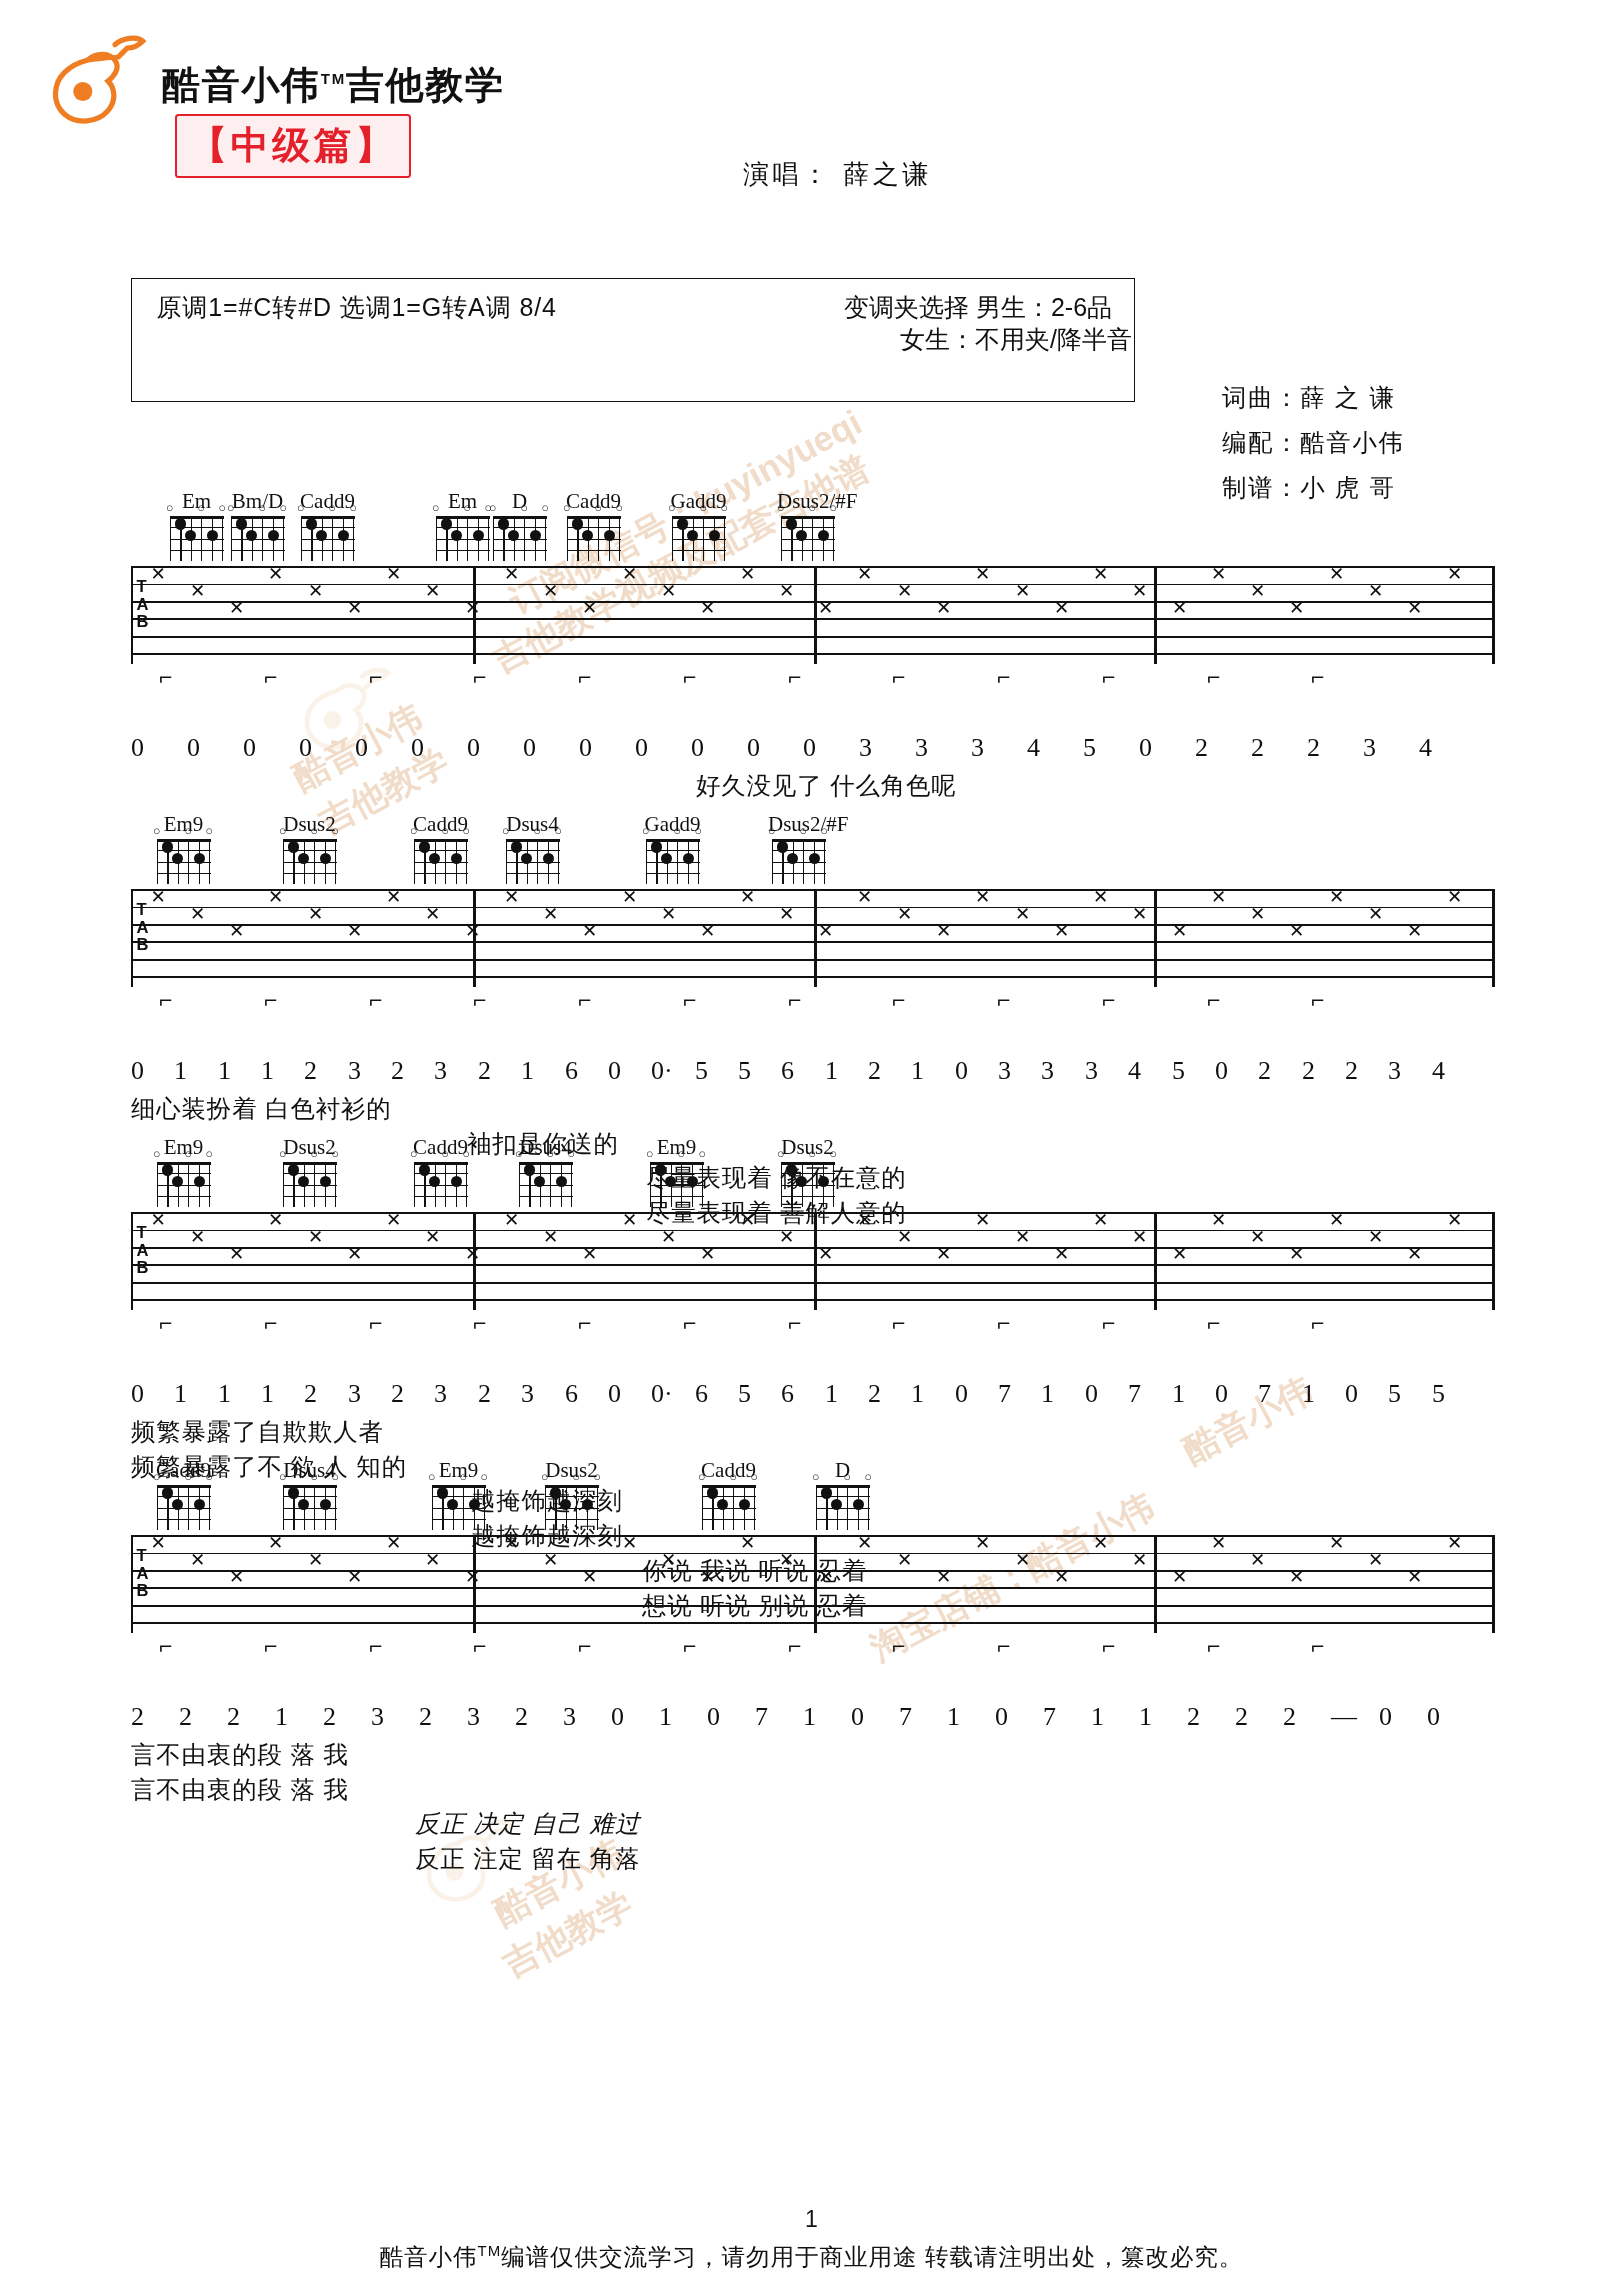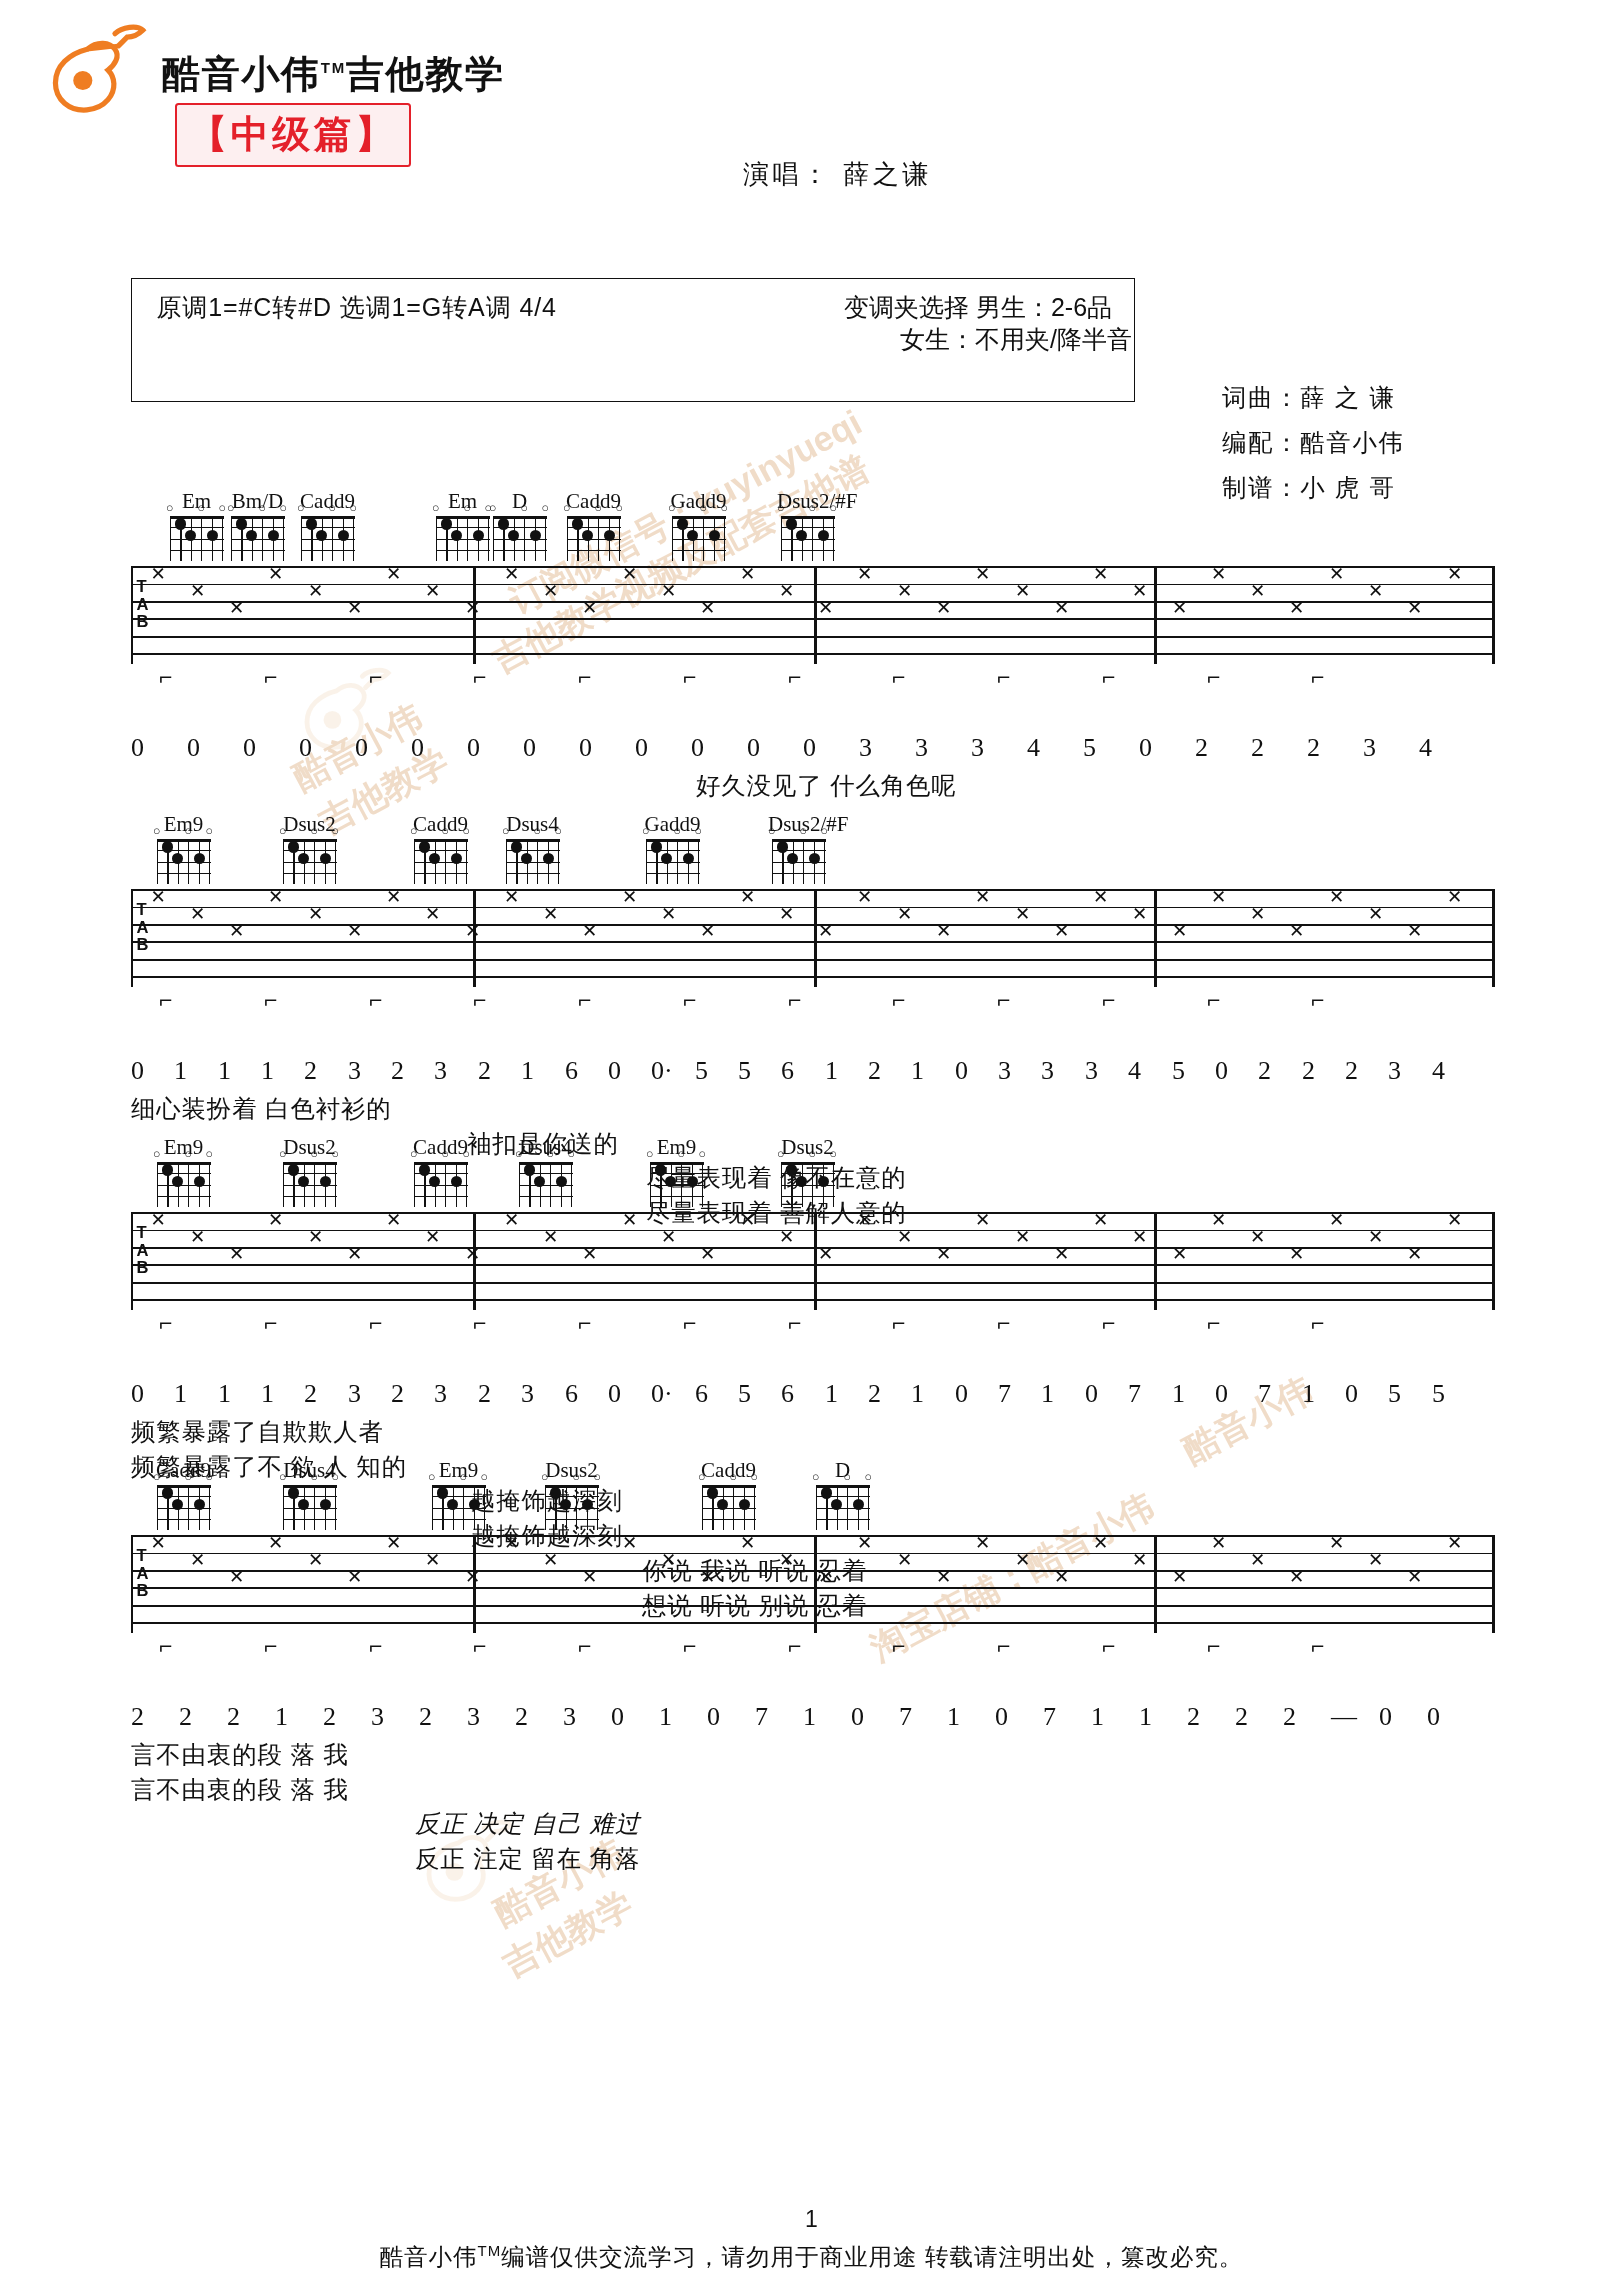--- a/index.html
+++ b/index.html
@@ -3,21 +3,21 @@
 <meta charset="utf-8">
 <style>
   html,body{margin:0;padding:0;}
   body{
     width:1623px;height:2295px;background:#ffffff;
     font-family:"Liberation Sans","DejaVu Sans",sans-serif;
     color:#111;position:relative;overflow:hidden;
   }
   
   .header{position:absolute;left:0;top:0;width:1623px;height:262px;}
-  .logo-wrap{position:absolute;left:35px;top:16px;width:611px;height:131px;}
+  .logo-wrap{position:absolute;left:35px;top:27px;width:611px;height:131px;}
   .guitar-icon{position:absolute;left:0;top:7px;width:113px;height:96px;}
   .brand-line{position:absolute;left:127px;top:33px;font-size:38px;font-weight:bold;letter-spacing:1.7px;color:#111;white-space:nowrap;}
   .brand-tm{font-size:15px;vertical-align:super;}
   .level-box{position:absolute;left:140px;top:87px;border:2.6px solid #e4202a;background:#fdeff0;padding:4.4px 12.2px;border-radius:3.5px;}
   .level-text{font-size:38px;font-weight:bold;color:#e4202a;letter-spacing:3.5px;white-space:nowrap;}
   .song-title{position:absolute;left:637px;top:26px;width:367px;text-align:center;font-family:"DejaVu Serif","Liberation Serif",serif;font-size:68px;font-weight:bold;letter-spacing:52px;color:#111;}
   .singer{position:absolute;left:637px;top:157px;width:401px;text-align:center;font-family:"DejaVu Serif","Liberation Serif",serif;font-size:26px;letter-spacing:3.5px;color:#111;}
   
   .info-box{position:absolute;left:131px;top:278px;width:1002px;height:122px;border:1.7px solid #111;}
   .info-l1{position:absolute;left:24.4px;top:12.2px;font-size:25px;white-space:nowrap;letter-spacing:0.9px;}
@@ -65,21 +65,21 @@
     </svg>
     <div class="brand-line"><span>酷音小伟</span><span class="brand-tm">TM</span><span>吉他教学</span></div>
     <div class="level-box">
       <span class="level-text">【中级篇】</span>
     </div>
   </div>
   <div class="singer">演唱： 薛之谦</div>
 </div>
 
 <div class="info-box">
-  <div class="info-l1">原调1=#C转#D  选调1=G转A调  4/4</div>
+  <div class="info-l1">原调1=#C转#D  选调1=G转A调  8/4</div>
   <div class="info-r1">变调夹选择  男生：2-6品</div>
   <div class="info-r2">女生：不用夹/降半音</div>
 </div>
 
 <div class="credits">
   <div>词曲：薛 之 谦</div>
   <div>编配：酷音小伟</div>
   <div>制谱：小 虎 哥</div>
 </div>
 

